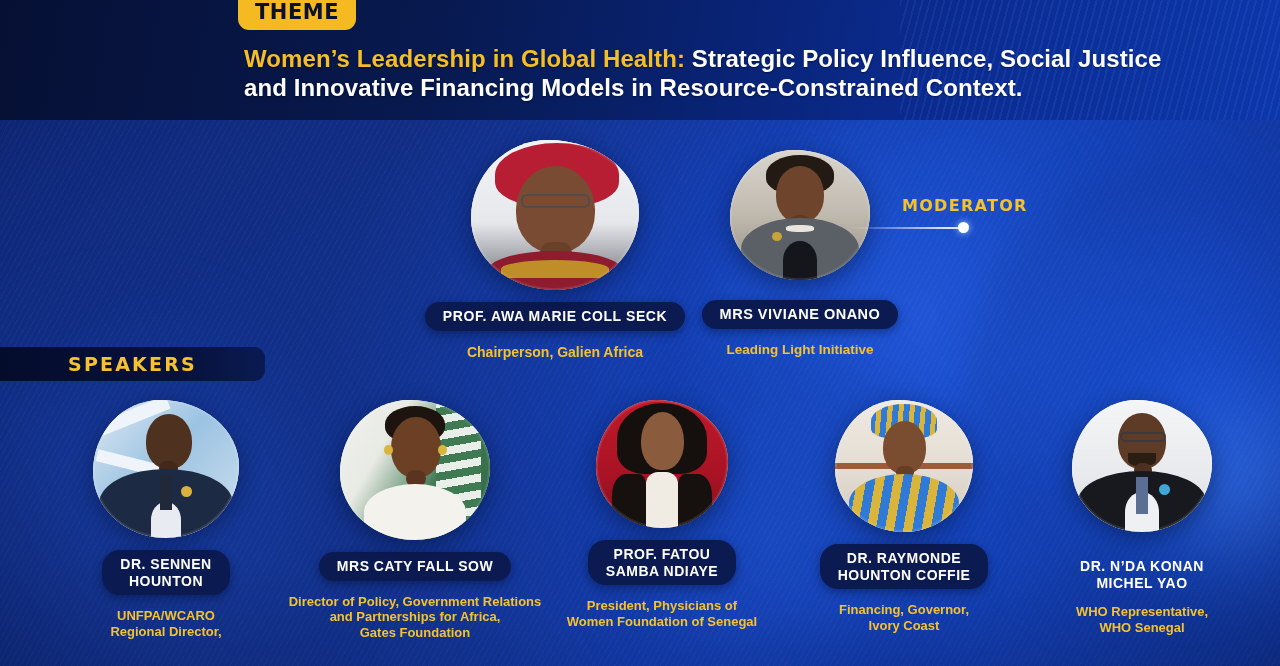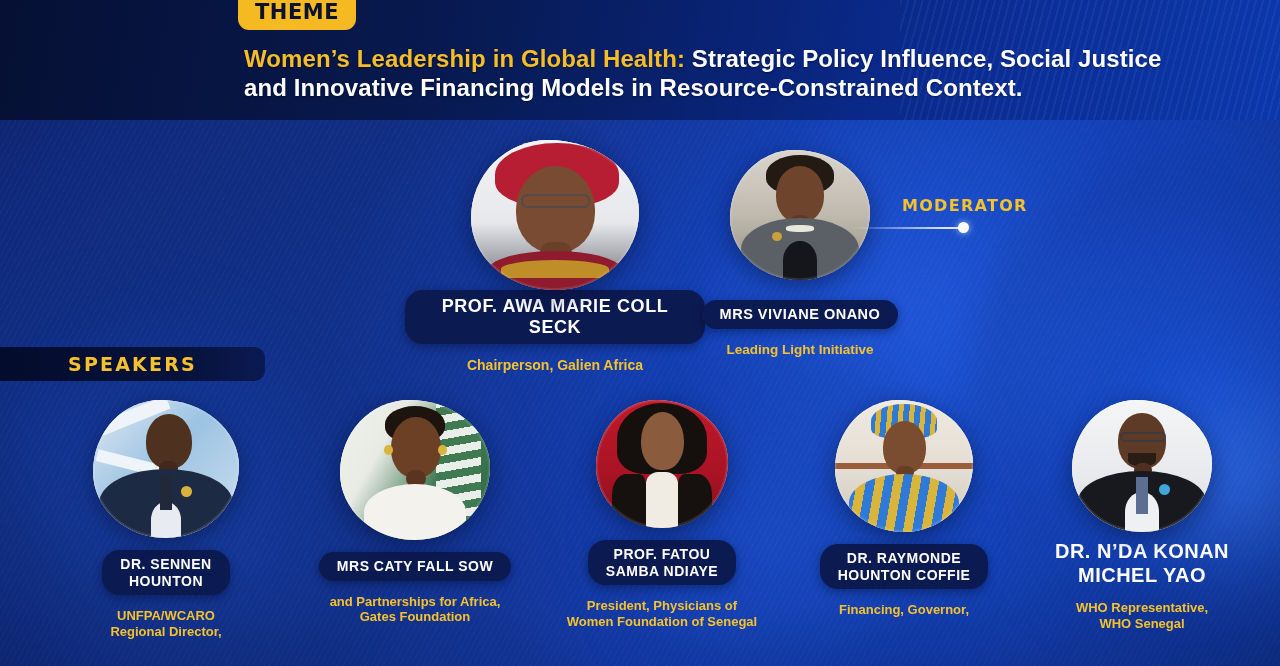--- a/index.html
+++ b/index.html
@@ -97,21 +97,21 @@
     box-shadow:0 3px 10px rgba(2,8,34,.4);
   }
   .name-plain{ color:#fff; font-weight:bold; line-height:1.18; }
   .role{
     color:#F5C22E; font-weight:bold; line-height:1.2; margin-top:13px;
   }
 
   
   #chair{ left:405px; top:140px; width:300px; }
   #chair .photo{ width:168px; height:150px; margin:0 auto; }
-  #chair .name-pill{ font-size:18px; letter-spacing:.6px; }
+  #chair .name-pill{ font-size:14px; letter-spacing:.6px; margin-top:12px; }
   #chair .role{ font-size:14px; }
 
   
   #moderator{ left:665px; top:150px; width:270px; }
   #moderator .photo{ width:140px; height:130px; margin:0 auto; }
   #moderator .name-pill{ font-size:14.5px; letter-spacing:.5px; margin-top:20px; }
   #moderator .role{ font-size:13.5px; }
 
   .mod-marker{ position:absolute; left:860px; top:196px; width:170px; height:42px; }
   .mod-label{
@@ -138,21 +138,21 @@
     display:flex; align-items:center; justify-content:center;
   }
   .speakers-badge span{
     color:#F5C22E; font-weight:bold; font-size:19px; letter-spacing:2.2px;
     font-family:"DejaVu Sans", sans-serif;
   }
 
   .spk{ position:absolute; text-align:center; top:400px; }
   .spk .photo{ width:138px; height:130px; margin:0 auto; }
   .spk .name-pill{ font-size:14px; letter-spacing:.5px; margin-top:12px; }
-  .spk .name-plain{ font-size:20px; letter-spacing:.5px; margin-top:8px; }
+  .spk .name-plain{ font-size:14px; letter-spacing:.5px; margin-top:26px; }
   .spk .role{ font-size:13px; }
 
   #spk0{ left:48px; width:236px; }
   #spk1{ left:280px; width:270px; }
   #spk2{ left:548px; width:228px; }
   #spk3{ left:790px; width:228px; }
   #spk4{ left:1020px; width:244px; }
 
   #spk0 .photo{ width:146px; height:138px; }
   #spk1 .photo{ width:150px; height:140px; }
@@ -272,20 +272,21 @@
         <div class="neck" style="left:44%;top:50%;width:13%;height:12%;background:#5a3420"></div>
         <div class="torso" style="left:16%;width:68%;height:40%;background:#f4f2ec"></div>
         <div style="position:absolute;left:29%;top:32%;width:6%;height:7%;background:#d9b53c;border-radius:50%"></div>
         <div style="position:absolute;right:29%;top:32%;width:6%;height:7%;background:#d9b53c;border-radius:50%"></div>
       </div>
     </div>
     <div class="name-pill">
       <div>MRS CATY FALL SOW</div>
     </div>
     <div class="role">
+      <div>Director of Policy, Government Relations</div>
       <div>and Partnerships for Africa,</div>
       <div>Gates Foundation</div>
     </div>
   </div>
 
   <div class="spk" id="spk2">
     <div class="photo">
       <div class="ph-img">
         <div class="bgfill" style="background:linear-gradient(180deg,#c0192a 0%,#a81324 60%,#7d0e1b 100%)"></div>
         <div class="hair" style="left:16%;top:2%;width:68%;height:56%;background:#15100d;border-radius:50% 50% 30% 30%"></div>
@@ -315,20 +316,21 @@
         <div class="neck" style="left:44%;top:50%;width:13%;height:10%;background:#663d25"></div>
         <div class="torso" style="left:10%;width:80%;height:44%;background:repeating-linear-gradient(100deg,#2f7ad6 0 9px,#d9b53c 9px 18px)"></div>
       </div>
     </div>
     <div class="name-pill">
       <div>DR. RAYMONDE</div>
       <div>HOUNTON COFFIE</div>
     </div>
     <div class="role">
       <div>Financing, Governor,</div>
+      <div>Ivory Coast</div>
     </div>
   </div>
 
   <div class="spk" id="spk4">
     <div class="photo">
       <div class="ph-img">
         <div class="bgfill" style="background:linear-gradient(180deg,#f4f5f6 0%,#e7e9ec 60%,#cdd2d8 100%)"></div>
         <div class="head" style="left:33%;top:10%;width:34%;height:42%;background:#5e3b26"></div>
         <div style="position:absolute;left:34%;top:24%;width:33%;height:8%;border:2px solid #3a3a40;border-radius:5px;opacity:.85"></div>
         <div style="position:absolute;left:40%;top:40%;width:20%;height:10%;background:#2a1d14;border-radius:0 0 40% 40%"></div>

